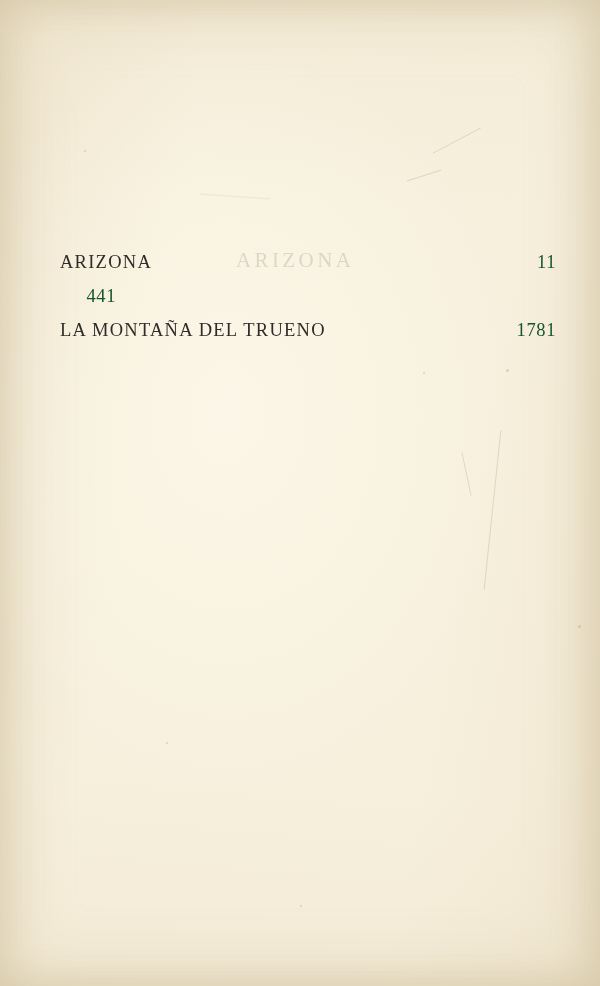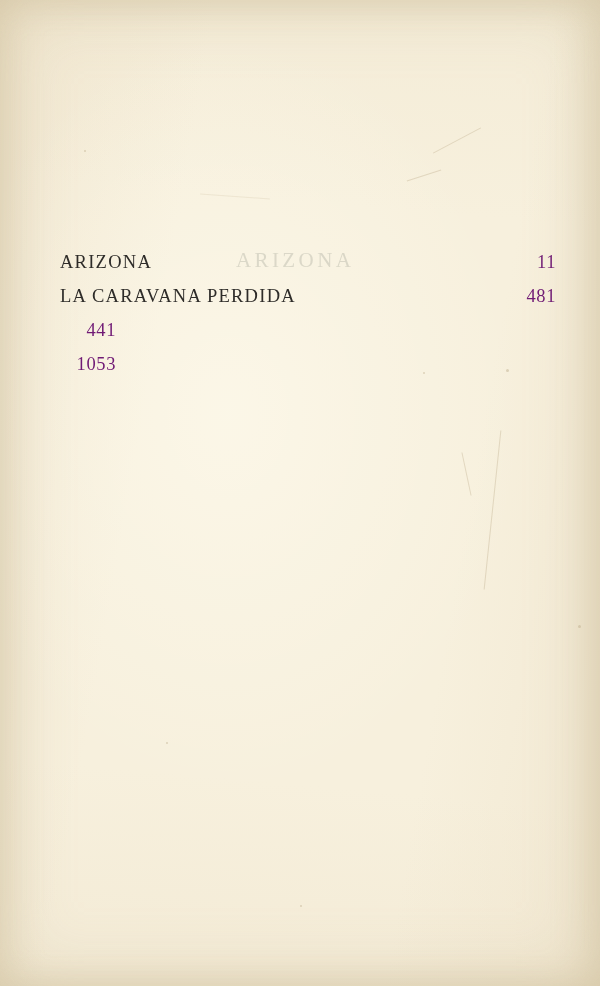--- a/index.html
+++ b/index.html
@@ -73,51 +73,48 @@
   }
   .toc-title {
     font-size: 18.5px;
     letter-spacing: 1.25px;
     color: #2e2c29;
     white-space: nowrap;
   }
   .toc-page {
     font-size: 18.5px;
     letter-spacing: 0.6px;
-    color: #701a75;
+    color: #14532d;
     text-align: right;
     min-width: 56px;
   }
 </style>
 </head>
 <body>
 
 <div class="paper-tint"></div>
 
 <div class="showthrough">ARIZONA</div>
 
 <div class="toc">
 
   <div class="toc-row">
     <span class="toc-title">ARIZONA</span>
     <span class="toc-page">11</span>
   </div>
 
 
-  <div class="toc-row">
-    <span class="toc-title">LA CARAVANA PERDIDA</span>
-    <span class="toc-page">481</span>
-  </div>
 
   <div class="toc-row">
     <span class="toc-page">441</span>
   </div>
 
   <div class="toc-row">
-    <span class="toc-page">1053</span>
+    <span class="toc-title">LA MONTAÑA DEL TRUENO</span>
+    <span class="toc-page">1781</span>
   </div>
 
 
 </div>
 
 <div class="speck" style="left:506px; top:369px; width:3px; height:3px;"></div>
 <div class="speck" style="left:423px; top:372px; width:2px; height:2px;"></div>
 <div class="speck" style="left:578px; top:625px; width:3px; height:3px;"></div>
 <div class="speck" style="left:166px; top:742px; width:2px; height:2px;"></div>
 <div class="speck" style="left:300px; top:905px; width:2px; height:2px;"></div>

